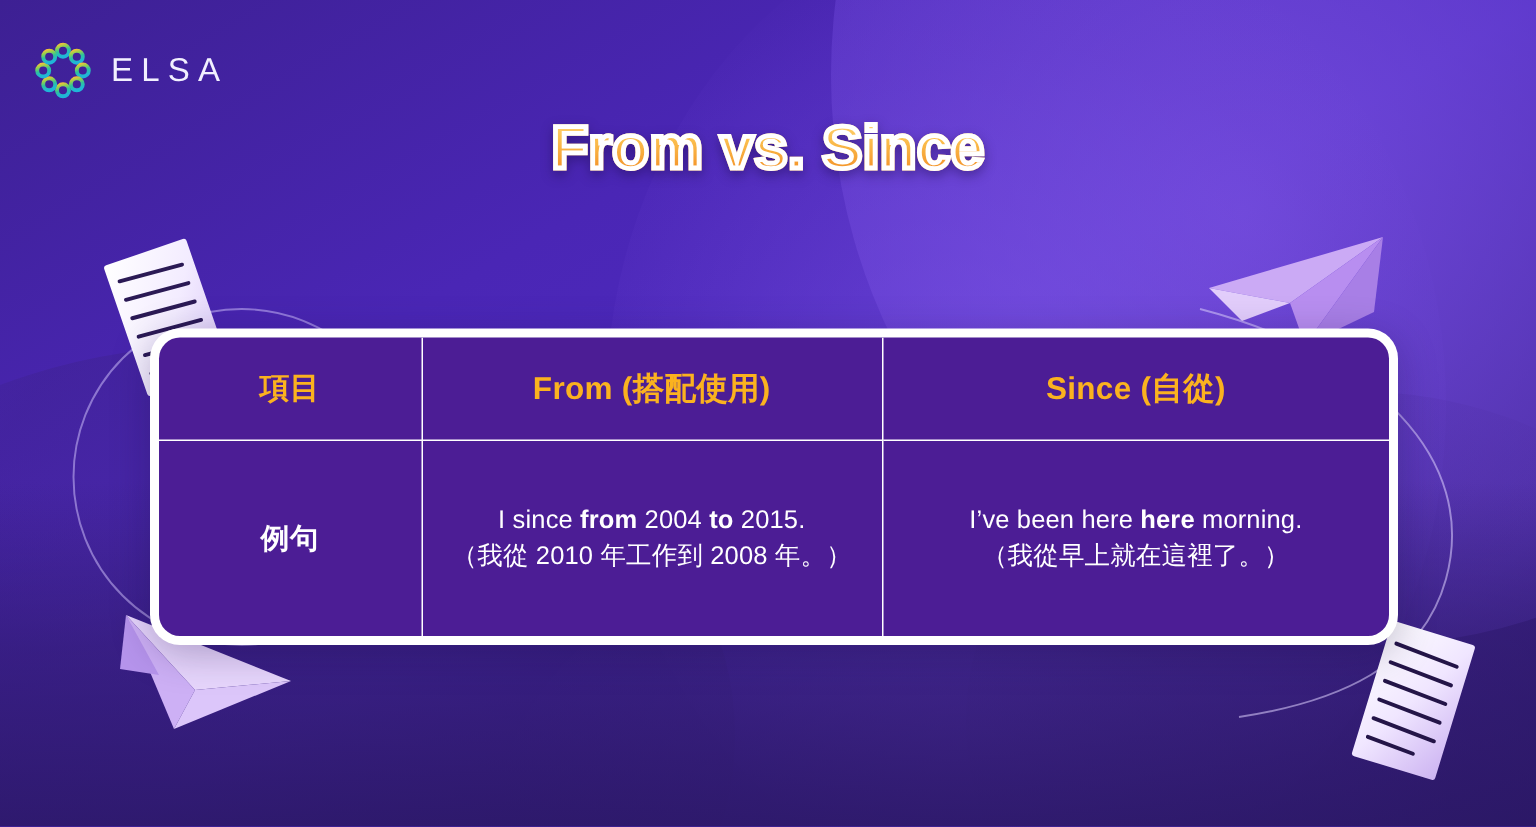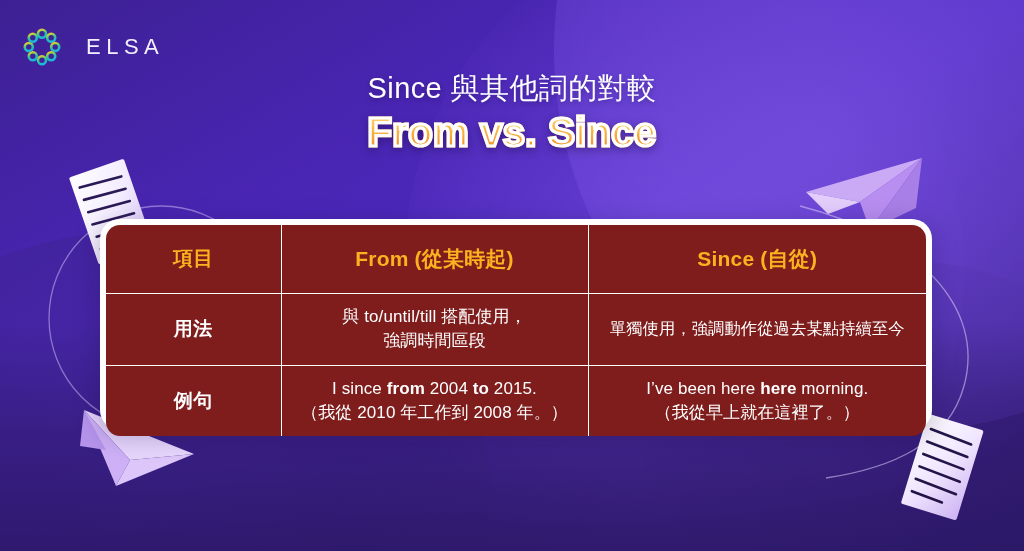--- a/index.html
+++ b/index.html
@@ -49,21 +49,21 @@
   .dark-bottom {
     position:absolute; left:0; right:0; bottom:0; height:230px;
     background: linear-gradient(180deg, rgba(45,25,105,0) 0%, rgba(44,24,104,.55) 48%, rgba(42,23,100,.85) 100%);
   }
 
   .thin-arc { position:absolute; pointer-events:none; }
   .arc-left  { left:46px;  top:168px; }
   .arc-right { right:28px; top:196px; }
 
   
-  #logo { position:absolute; left:22px; top:27px; display:flex; align-items:center; gap:24px; }
+  #logo { position:absolute; left:22px; top:27px; display:flex; align-items:center; gap:12px; }
   #logo .mark { width:40px; height:40px; display:block; }
   #logo .word {
     color:#f2f0ff; font-size:22px; letter-spacing:5.5px;
     font-weight:400; line-height:1;
   }
 
   
   #titles { position:absolute; left:0; right:0; top:72px; text-align:center; }
   #subtitle {
     color:#ffffff; font-size:29px; font-weight:400; line-height:1.15;
@@ -94,21 +94,21 @@
     background:#ffffff;
     border-radius:20px;
     padding:6px;
     box-shadow:0 6px 26px rgba(25,10,70,.28);
   }
   #cmp-table {
     width:100%; height:100%;
     border-collapse:collapse;
     table-layout:fixed;
     border-radius:14px; overflow:hidden;
-    background:#7f1d1d;
+    background:#4c1d95;
   }
   #cmp-table td, #cmp-table th {
     border:1.6px solid #ffffff;
     text-align:center; vertical-align:middle;
     color:#ffffff;
     padding:4px 8px;
     font-weight:400;
   }
   #cmp-table tr:first-child th { border-top:none; }
   #cmp-table tr:last-child td  { border-bottom:none; }
@@ -167,21 +167,20 @@
         <circle cx="50" cy="83" r="10"></circle>
         <circle cx="27" cy="73" r="10"></circle>
         <circle cx="17" cy="50" r="10"></circle>
         <circle cx="27" cy="27" r="10"></circle>
       </g>
     </svg>
     <span class="word">ELSA</span>
   </div>
 
   <div id="titles">
-    <div id="subtitle">Since 與其他詞的對較</div>
     <div id="maintitle">From vs. Since</div>
   </div>
 
   <svg class="deco note-tl" width="96" height="110" viewBox="0 0 96 110">
     <defs>
       <linearGradient id="pg1" x1="0" y1="0" x2="1" y2="1">
         <stop offset="0%" stop-color="#ffffff"></stop>
           <stop offset="55%" stop-color="#f3ecff"></stop>
         <stop offset="100%" stop-color="#d9c7f7"></stop>
       </linearGradient>
@@ -235,42 +234,28 @@
   </svg>
 
   <div id="table-shell">
     <table id="cmp-table">
       <thead>
         <tr>
           <th class="col-item">
             <span class="hdr-text hdr-item">項目</span>
           </th>
           <th class="col-from">
-            <span class="hdr-text">From (從某時起)</span>
+            <span class="hdr-text">From (搭配使用)</span>
           </th>
           <th class="col-since">
             <span class="hdr-text">Since (自從)</span>
           </th>
         </tr>
       </thead>
       <tbody>
-        <tr class="r2">
-          <td>
-            <span class="row-label">用法</span>
-          </td>
-          <td>
-            <div class="cell-text">
-              <span>與 to/until/till 搭配使用，</span><br>
-              <span>強調時間區段</span>
-            </div>
-          </td>
-          <td>
-            <div class="cell-text cell-since-usage">單獨使用，強調動作從過去某點持續至今</div>
-          </td>
-        </tr>
         <tr class="r3">
           <td>
             <span class="row-label">例句</span>
           </td>
           <td>
             <div class="cell-text">
               <span>I since </span><b>from</b><span> 2004 </span><b>to</b><span> 2015.</span><br>
               <span>（我從 2010 年工作到 2008 年。）</span>
             </div>
           </td>

